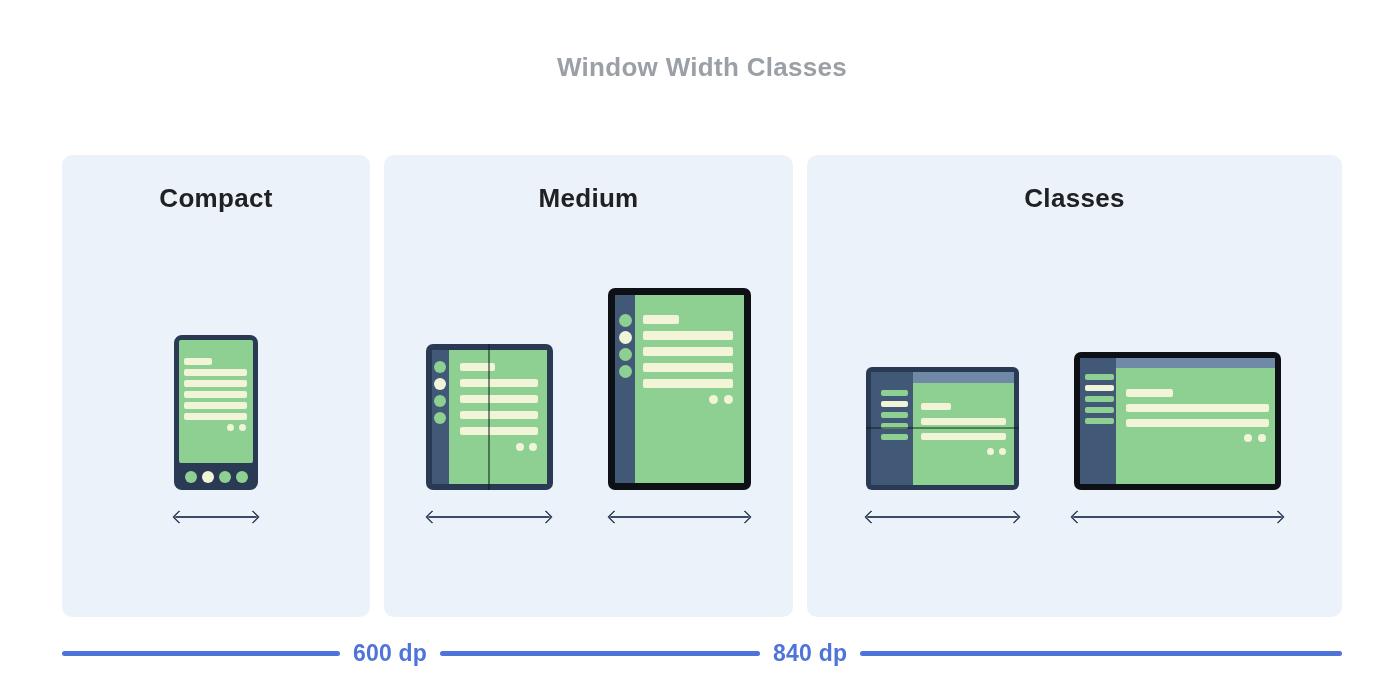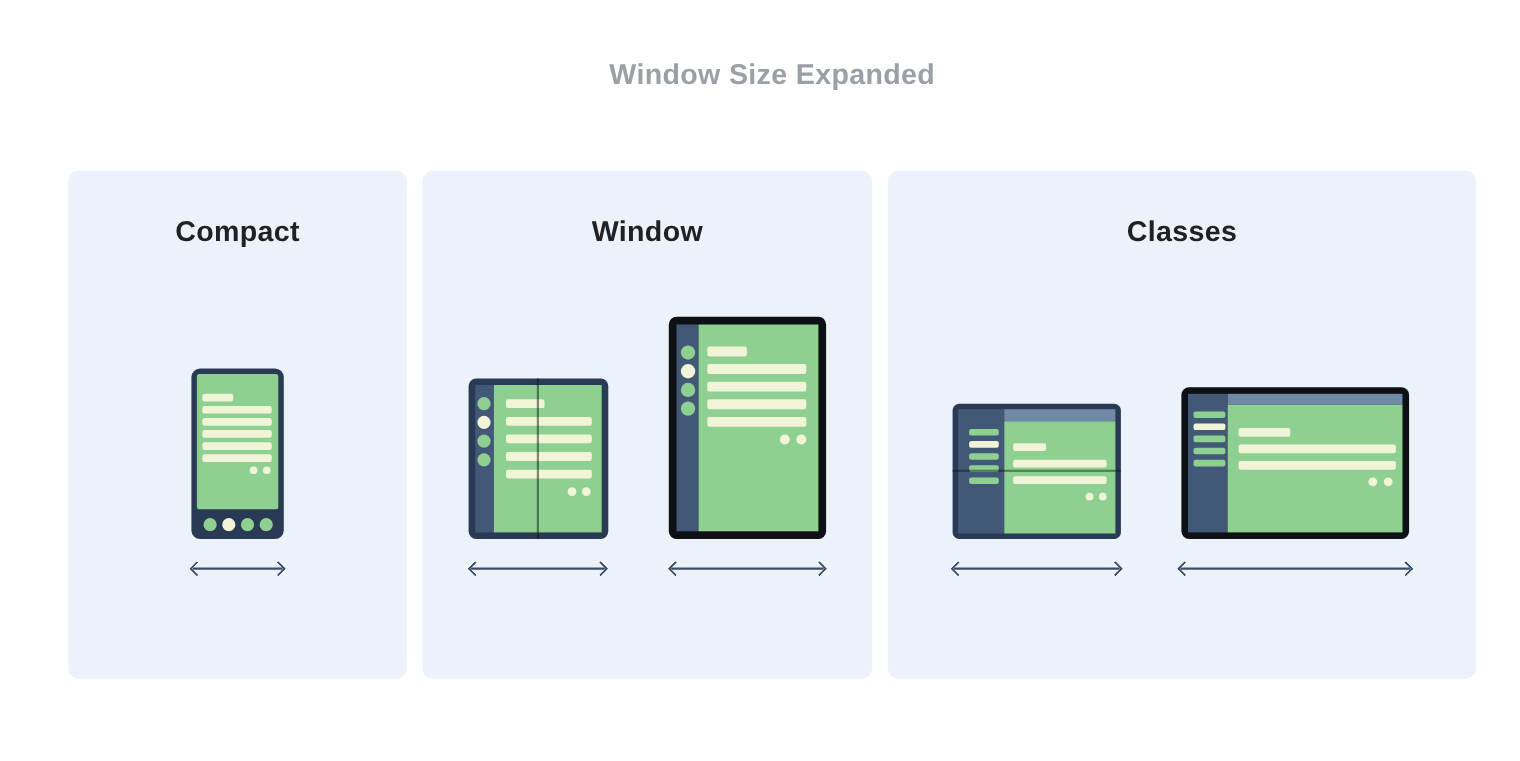--- a/index.html
+++ b/index.html
@@ -14,21 +14,21 @@
 
   
   .header{position:absolute;left:62px;top:44px;width:1280px;text-align:center;}
   .header .title{font-size:27px;line-height:32px;font-weight:700;color:var(--title);letter-spacing:.3px;}
   .header .subtitle{margin-top:9px;font-size:26px;line-height:28px;font-weight:700;color:var(--subtitle);letter-spacing:.3px;}
 
   
   .panels{position:absolute;left:62px;top:155px;display:flex;gap:14px;}
   .panel{position:relative;height:462px;background:var(--panel-bg);border-radius:10px;}
   .p1{width:308px}.p2{width:409px}.p3{width:535px}
-  .panel h2{margin-top:40px;text-align:center;font-size:26px;font-weight:700;color:var(--title);letter-spacing:.3px;}
+  .panel h2{margin-top:28px;text-align:center;font-size:26px;font-weight:700;color:var(--title);letter-spacing:.3px;}
   .devices{position:absolute;left:0;right:0;bottom:92px;display:flex;justify-content:center;align-items:flex-end;}
   .p2 .devices{gap:54px}.p3 .devices{gap:49px}
   .device-col{display:flex;flex-direction:column;align-items:center;}
 
   
   .arrow{position:relative;height:16px;margin-top:19px;}
   .arrow .line{position:absolute;left:3px;right:3px;top:7px;height:2px;background:var(--arrow);border-radius:1px;}
   .arrow::before,.arrow::after{content:"";position:absolute;top:3px;width:8px;height:8px;
     border-left:2px solid var(--arrow);border-bottom:2px solid var(--arrow);border-radius:1px;}
   .arrow::before{left:2px;transform:rotate(45deg);}
@@ -104,21 +104,21 @@
   .seg{height:5px;background:var(--blue);border-radius:2.5px;flex:none;}
   .seg.s1{width:278px}.seg.s2{width:320px}.seg.s3{flex:1}
   .bp{padding:0 13px;font-size:23px;font-weight:700;color:var(--blue);letter-spacing:.2px;white-space:nowrap;}
 </style>
 </head>
 <body>
 
 <div class="canvas">
 
   <div class="header">
-    <div class="subtitle">Window Size Expanded</div>
+    <div class="subtitle">Window Width Classes</div>
   </div>
 
   <div class="panels">
 
     <section class="panel p1">
       <h2>Compact</h2>
       <div class="devices">
         <div class="device-col">
           <div class="device phone">
             <div class="screen">
@@ -141,21 +141,21 @@
             </div>
           </div>
           <div class="arrow" style="width:88px">
               <span class="line"></span>
             </div>
         </div>
       </div>
     </section>
 
     <section class="panel p2">
-      <h2>Window</h2>
+      <h2>Medium</h2>
       <div class="devices">
         <div class="device-col">
           <div class="device fold-p">
             <div class="rail">
               <span class="c g"></span>
               <span class="c w"></span>
               <span class="c g"></span>
               <span class="c g"></span>
             </div>
             <div class="screen">
@@ -255,14 +255,21 @@
             </div>
           </div>
           <div class="arrow" style="width:215px">
               <span class="line"></span>
             </div>
         </div>
       </div>
     </section>
   </div>
 
+  <div class="axis">
+    <span class="seg s1"></span>
+    <span class="bp">600 dp</span>
+    <span class="seg s2"></span>
+    <span class="bp">840 dp</span>
+    <span class="seg s3"></span>
+  </div>
 
 </div>
 
 </body></html>

